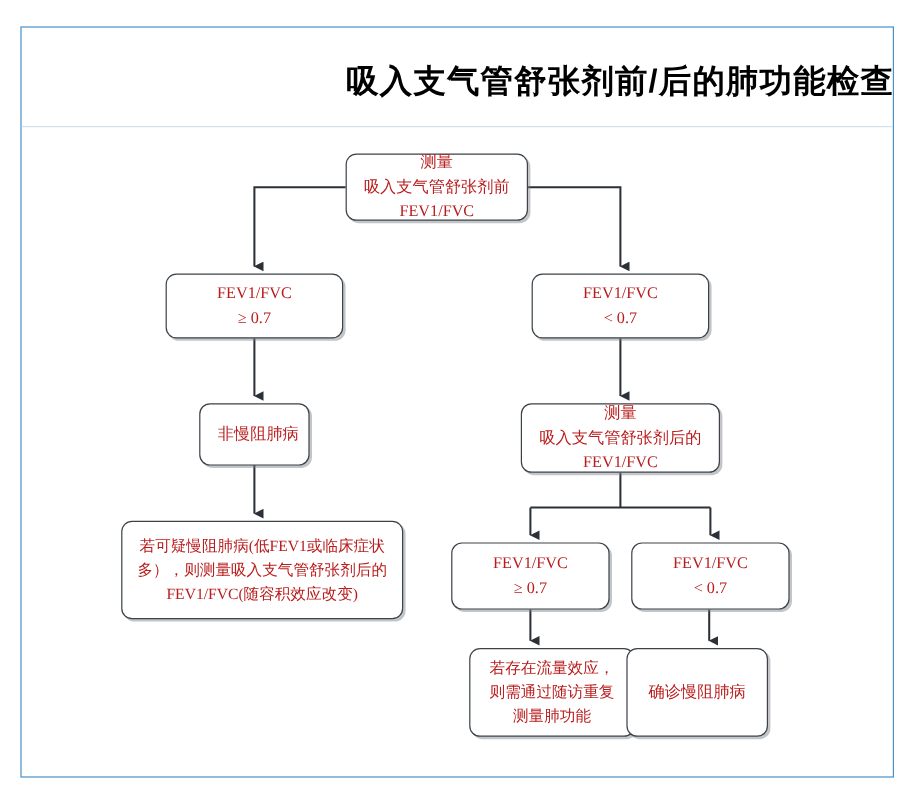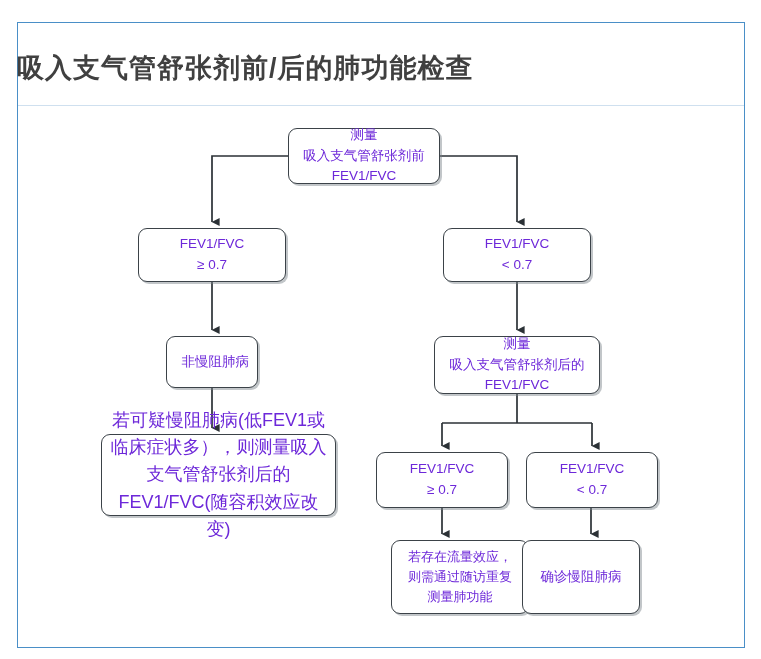--- a/index.html
+++ b/index.html
@@ -7,43 +7,44 @@
     width:761px;height:659px;position:relative;overflow:hidden;
     font-family:"Liberation Sans","DejaVu Sans",sans-serif;
     -webkit-font-smoothing:antialiased;
   }
   #frame{
     position:absolute;left:17px;top:22px;width:728px;height:626px;
     border:1.5px solid #4a8fc7;box-sizing:border-box;background:#fff;
   }
   #title{
     position:absolute;left:17px;top:46px;width:728px;height:44px;
-    text-align:left;line-height:44px;
-    font-size:27px;font-weight:bold;color:#404040;letter-spacing:1px;
+    text-align:right;line-height:44px;
+    font-size:27px;font-weight:bold;color:#000000;letter-spacing:1px;
     white-space:nowrap;
   }
   #title-rule{
     position:absolute;left:18px;top:105px;width:726px;height:1px;
     background:#cfe0ef;
   }
   #canvas{position:absolute;left:0;top:0;width:761px;height:659px;}
   .node{
     position:absolute;box-sizing:border-box;
     border:1.6px solid #3b4248;border-radius:9px;background:#fff;
     box-shadow:2px 2px 0 rgba(120,128,136,.45);
     display:flex;align-items:center;justify-content:center;
-    text-align:center;color:#6d28d9;font-size:13.5px;line-height:1.52;
+    text-align:center;color:#b91c1c;font-size:13.5px;line-height:1.52;
     padding:4px 8px;
+    font-family:Liberation Serif, serif;
   }
   .node span{display:block;width:100%;white-space:pre-line;}
   .n-top      {left:288px;top:128px;width:152px;height:56px;}
   .n-l-ge     {left:138px;top:228px;width:148px;height:54px;}
   .n-r-lt     {left:443px;top:228px;width:148px;height:54px;}
   .n-notcopd  {left:166px;top:336px;width:92px;height:52px;text-align:right;}
-  .n-l-big    {left:101px;top:434px;width:235px;height:82px;font-size:18px;}
+  .n-l-big    {left:101px;top:434px;width:235px;height:82px;font-size:13px;}
   .n-measure2 {left:434px;top:336px;width:166px;height:58px;}
   .n-s-ge     {left:376px;top:452px;width:132px;height:56px;}
   .n-s-lt     {left:526px;top:452px;width:132px;height:56px;}
   .n-follow   {left:373px;top:540px;width:138px;height:74px;font-size:13px;margin-left:18px;}
   .n-copd     {left:522px;top:540px;width:118px;height:74px;}
 </style>
 </head>
 <body>
 
 <div id="frame"></div>

